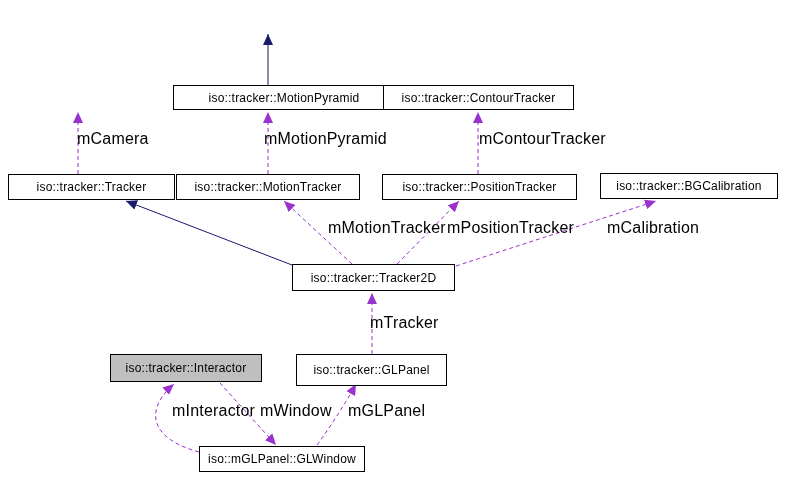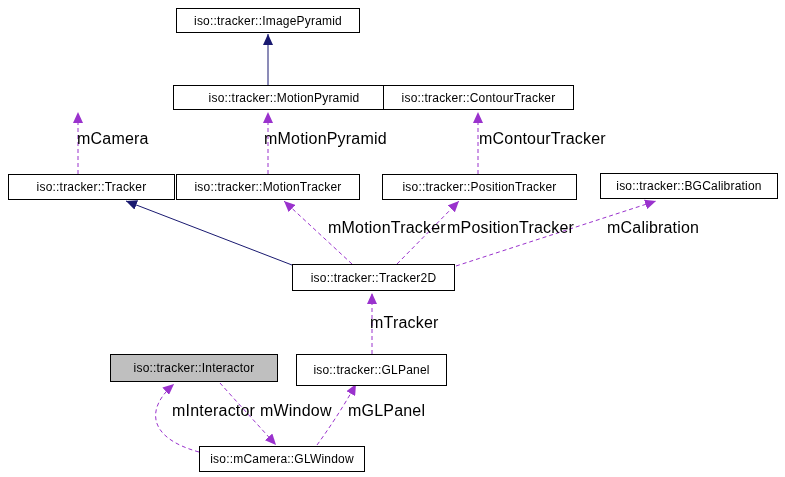--- a/index.html
+++ b/index.html
@@ -64,31 +64,30 @@
     <path class="edge-member" d="M 478 174 L 478 112" marker-end="url(#arrow-member)"></path>
     <path class="edge-member" d="M 352 264 L 284 201" marker-end="url(#arrow-member)"></path>
     <path class="edge-member" d="M 397 264 L 459 201" marker-end="url(#arrow-member)"></path>
     <path class="edge-member" d="M 456 266 L 656 201" marker-end="url(#arrow-member)"></path>
     <path class="edge-member" d="M 372 354 L 372 293" marker-end="url(#arrow-member)"></path>
     <path class="edge-member" d="M 199 452 C 148 438, 145 409, 174 384" marker-end="url(#arrow-member)"></path>
     <path class="edge-member" d="M 220 383 C 236 401, 258 425, 276 445" marker-end="url(#arrow-member)"></path>
     <path class="edge-member" d="M 317 445 C 328 430, 344 406, 356 384" marker-end="url(#arrow-member)"></path>
   </svg>
 
-  <div class="node" style="left:176px;top:8px;width:184px;height:25px">iso::tracker::ImagePyramid</div>
   <div class="node" style="left:173px;top:85px;width:222px;height:25px">iso::tracker::MotionPyramid</div>
   <div class="node" style="left:383px;top:85px;width:191px;height:25px">iso::tracker::ContourTracker</div>
   <div class="node" style="left:8px;top:174px;width:167px;height:26px">iso::tracker::Tracker</div>
   <div class="node" style="left:176px;top:174px;width:184px;height:26px">iso::tracker::MotionTracker</div>
   <div class="node" style="left:382px;top:174px;width:195px;height:26px">iso::tracker::PositionTracker</div>
   <div class="node" style="left:600px;top:173px;width:178px;height:26px">iso::tracker::BGCalibration</div>
   <div class="node" style="left:292px;top:264px;width:163px;height:27px">iso::tracker::Tracker2D</div>
-  <div class="node highlight" style="left:110px;top:354px;width:168px;height:28px">iso::tracker::Interactor</div>
+  <div class="node highlight" style="left:110px;top:354px;width:152px;height:28px">iso::tracker::Interactor</div>
   <div class="node" style="left:296px;top:354px;width:151px;height:32px">iso::tracker::GLPanel</div>
-  <div class="node" style="left:199px;top:446px;width:166px;height:26px">iso::mCamera::GLWindow</div>
+  <div class="node" style="left:199px;top:446px;width:166px;height:26px">iso::mGLPanel::GLWindow</div>
 
   <div class="edge-label" style="left:77px;top:132px">mCamera</div>
   <div class="edge-label" style="left:264px;top:132px">mMotionPyramid</div>
   <div class="edge-label" style="left:479px;top:132px">mContourTracker</div>
   <div class="edge-label" style="left:328px;top:221px">mMotionTracker</div>
   <div class="edge-label" style="left:447px;top:221px">mPositionTracker</div>
   <div class="edge-label" style="left:607px;top:221px">mCalibration</div>
   <div class="edge-label" style="left:370px;top:316px">mTracker</div>
   <div class="edge-label" style="left:172px;top:404px">mInteractor</div>
   <div class="edge-label" style="left:260px;top:404px">mWindow</div>

